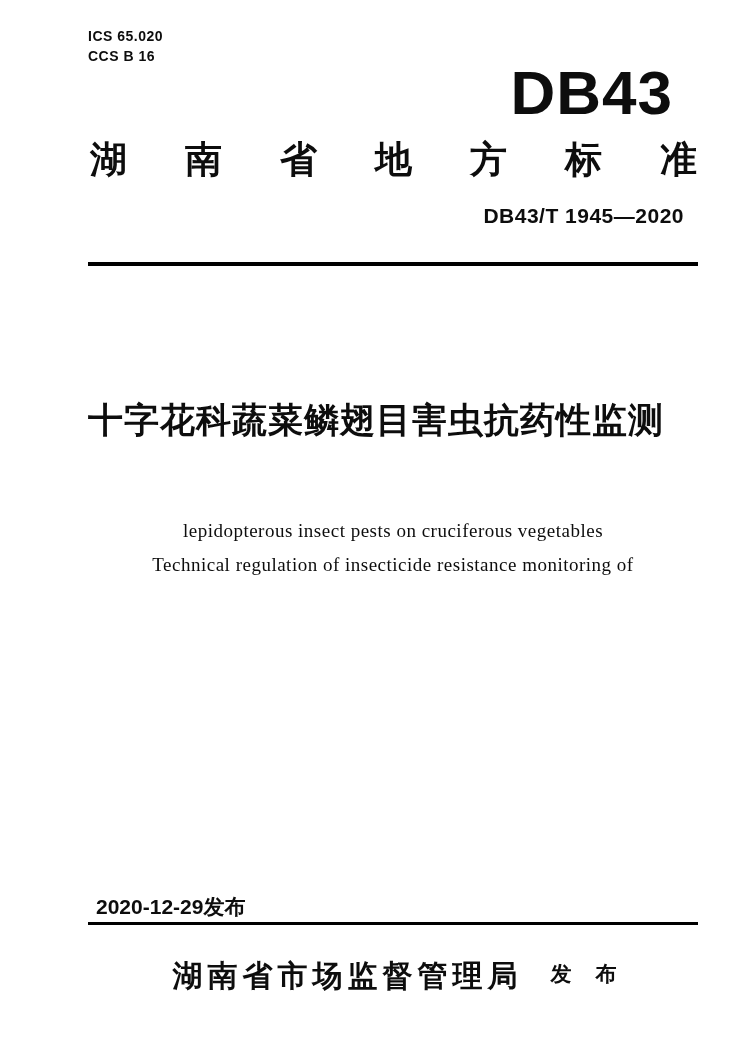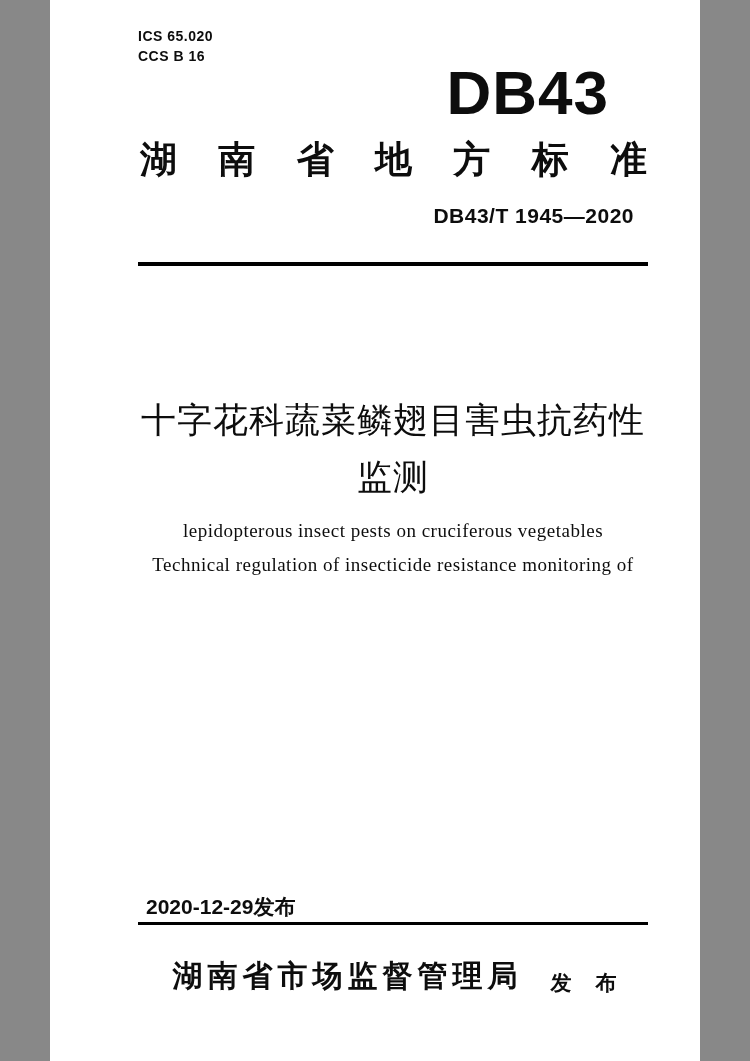--- a/index.html
+++ b/index.html
@@ -1,37 +1,37 @@
 <!DOCTYPE html>
 <html lang="zh"><head>
 <meta charset="utf-8">
 <style>
   html, body { margin: 0; padding: 0; background: #888; }
   .page {
     position: relative;
-    width: 650px;
+    width: 750px;
     height: 1061px;
     margin: 0 auto;
     background: #ffffff;
     color: #0d0d0d;
     font-family: "Liberation Sans", "DejaVu Sans", sans-serif;
     overflow: hidden;
   }
   .ics-block {
     position: absolute;
     left: 88px;
     top: 26px;
     font-size: 14px;
     font-weight: bold;
     line-height: 20px;
     letter-spacing: 0.5px;
   }
   .db-logo {
     position: absolute;
-    right: 91px;
+    right: 77px;
     top: 62px;
     font-size: 62px;
     font-weight: bold;
     line-height: 1;
     letter-spacing: 1px;
   }
   .standard-type {
     position: absolute;
     left: 90px;
     right: 53px;
@@ -56,23 +56,23 @@
     right: 52px;
     background: #000000;
   }
   .top-rule { top: 262px; height: 4px; }
   .bottom-rule { top: 922px; height: 3px; }
   .title-block {
     position: absolute;
     left: 88px;
     right: 52px;
     top: 391px;
-    text-align: center;
+    text-align: left;
     font-size: 35px;
-    font-weight: normal;
+    font-weight: bold;
     line-height: 57px;
     letter-spacing: 1px;
   }
   .subtitle-block {
     position: absolute;
     left: 88px;
     right: 52px;
     top: 514px;
     text-align: center;
     font-family: "Liberation Serif", "DejaVu Serif", serif;
@@ -91,21 +91,21 @@
     font-size: 21px;
     font-weight: 600;
   }
   .publisher-row {
     position: absolute;
     left: 88px;
     right: 40px;
     top: 956px;
     display: flex;
     justify-content: center;
-    align-items: flex-end;
+    align-items: flex-start;
   }
   .publisher-name {
     font-size: 30px;
     font-weight: bold;
     letter-spacing: 5px;
   }
   .publish-label {
     font-size: 21px;
     font-weight: bold;
     letter-spacing: 9px;

